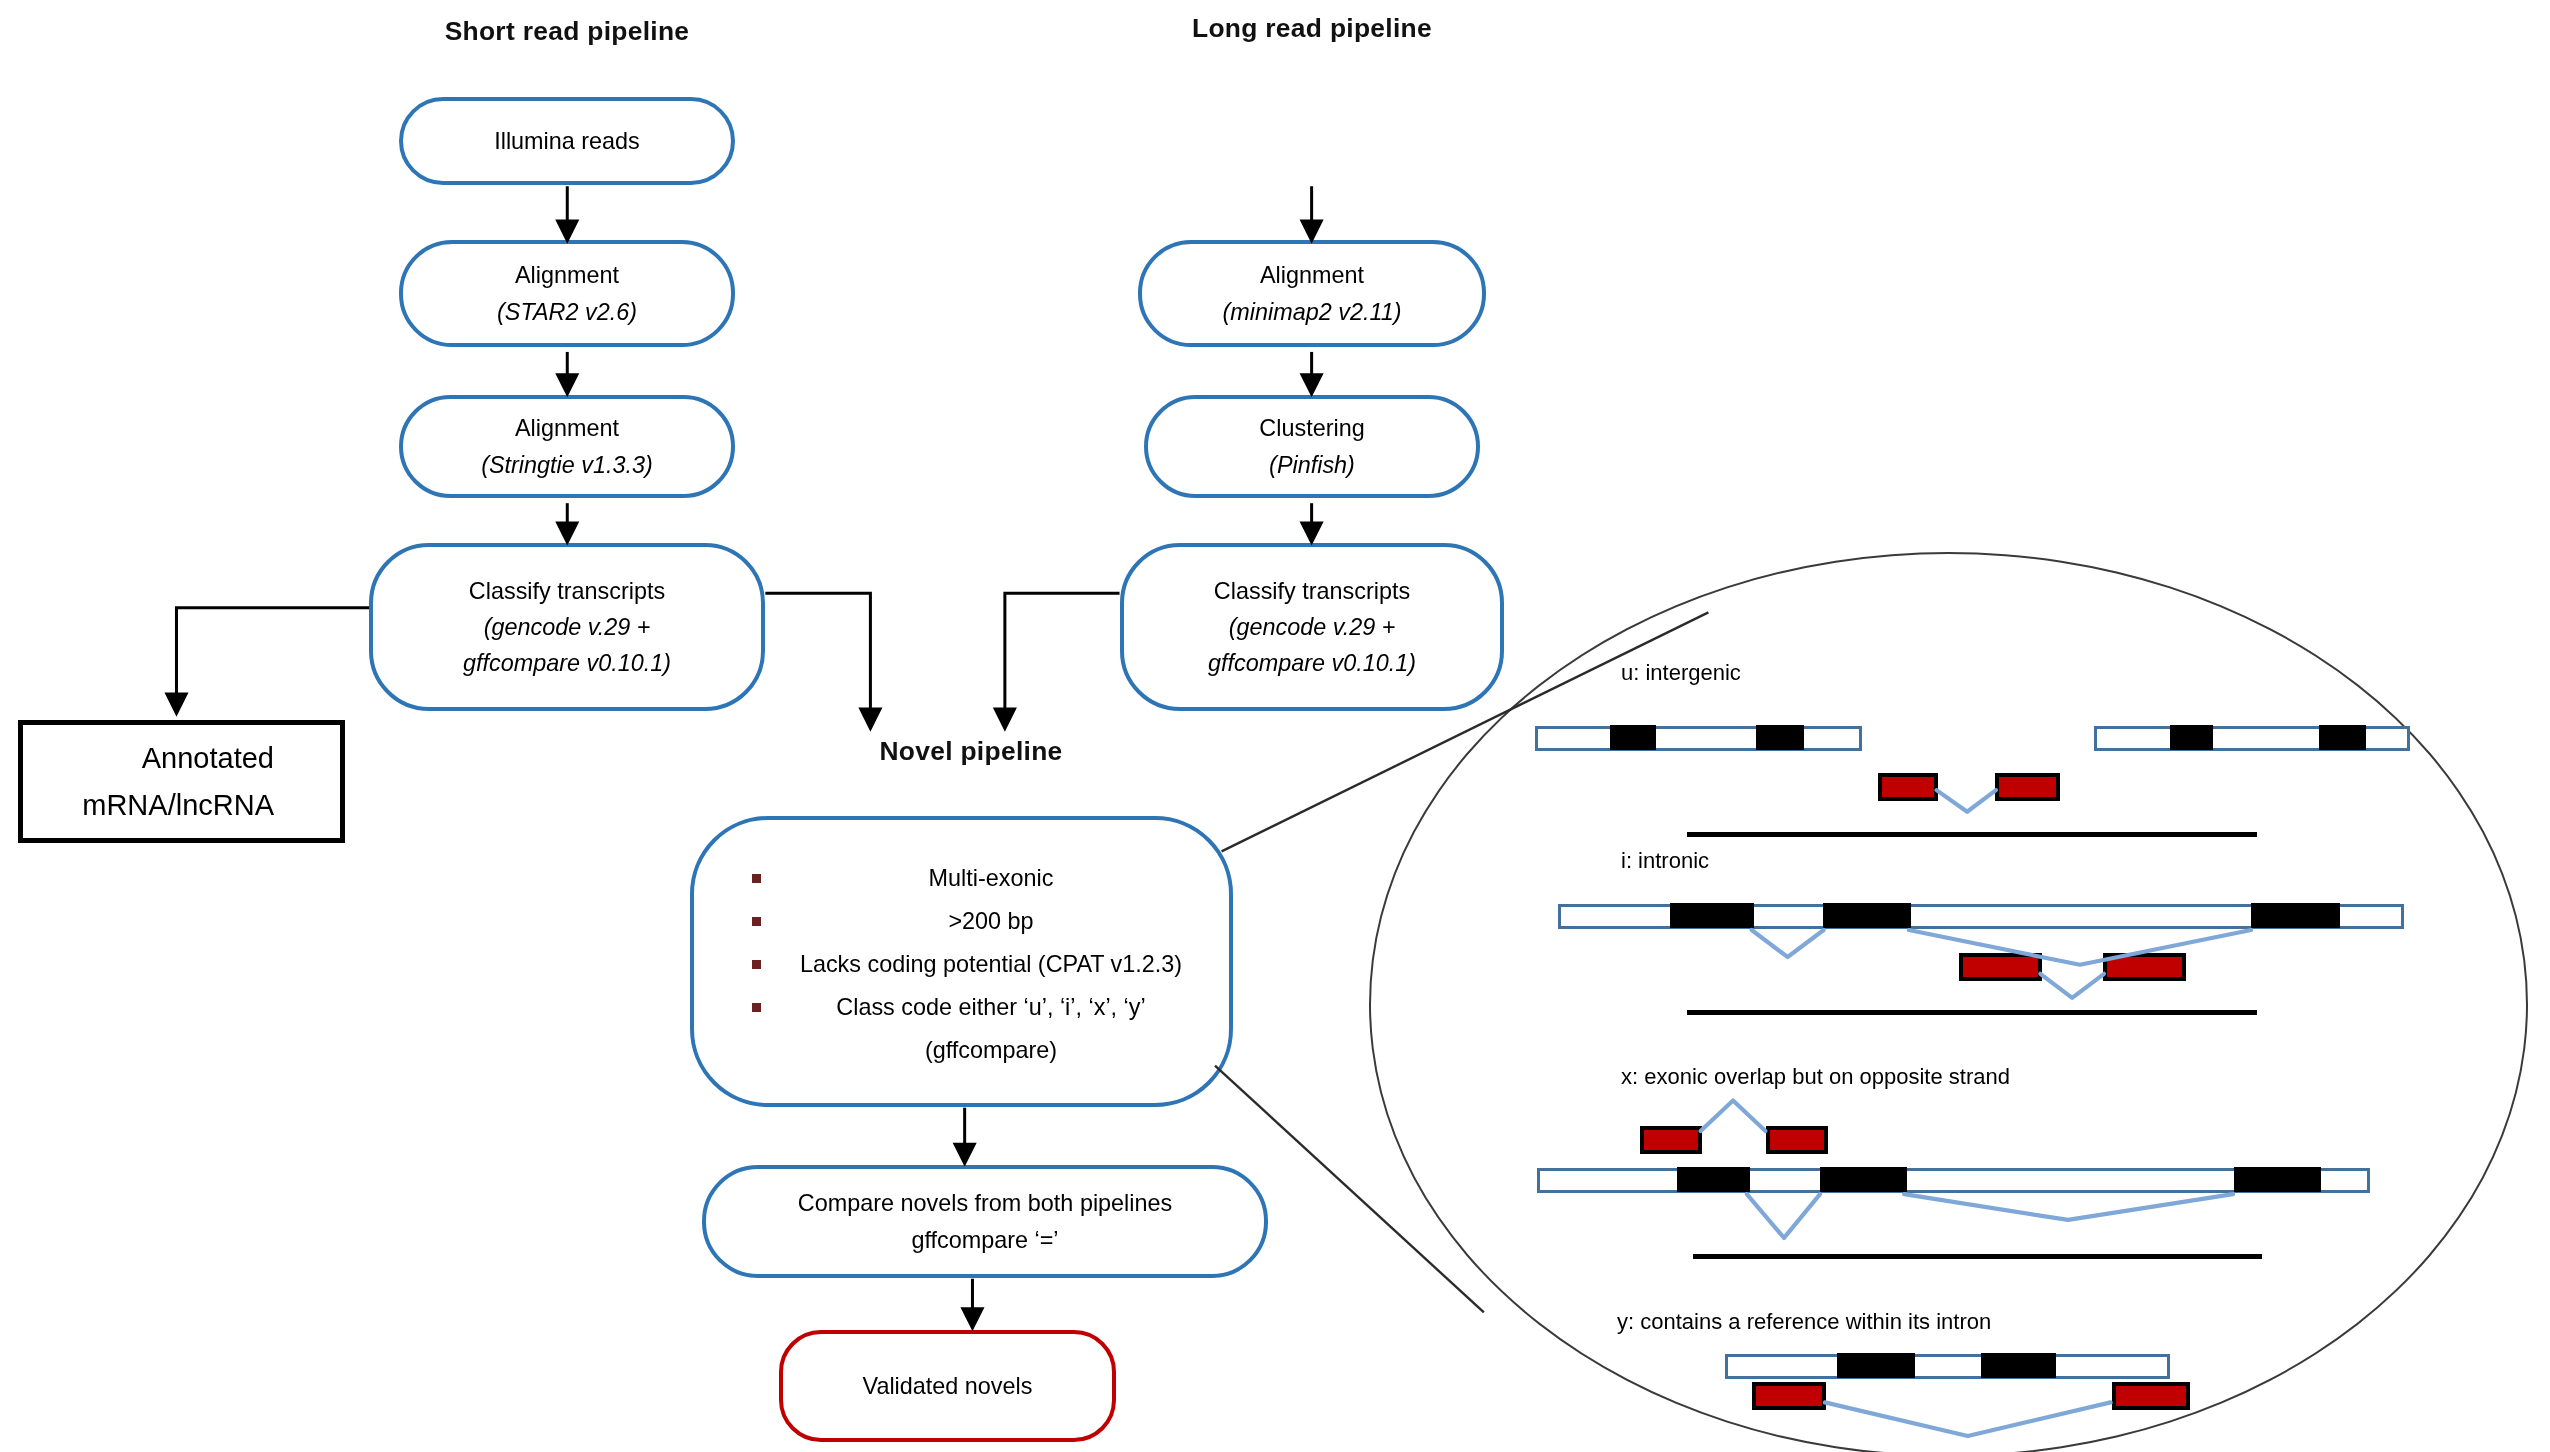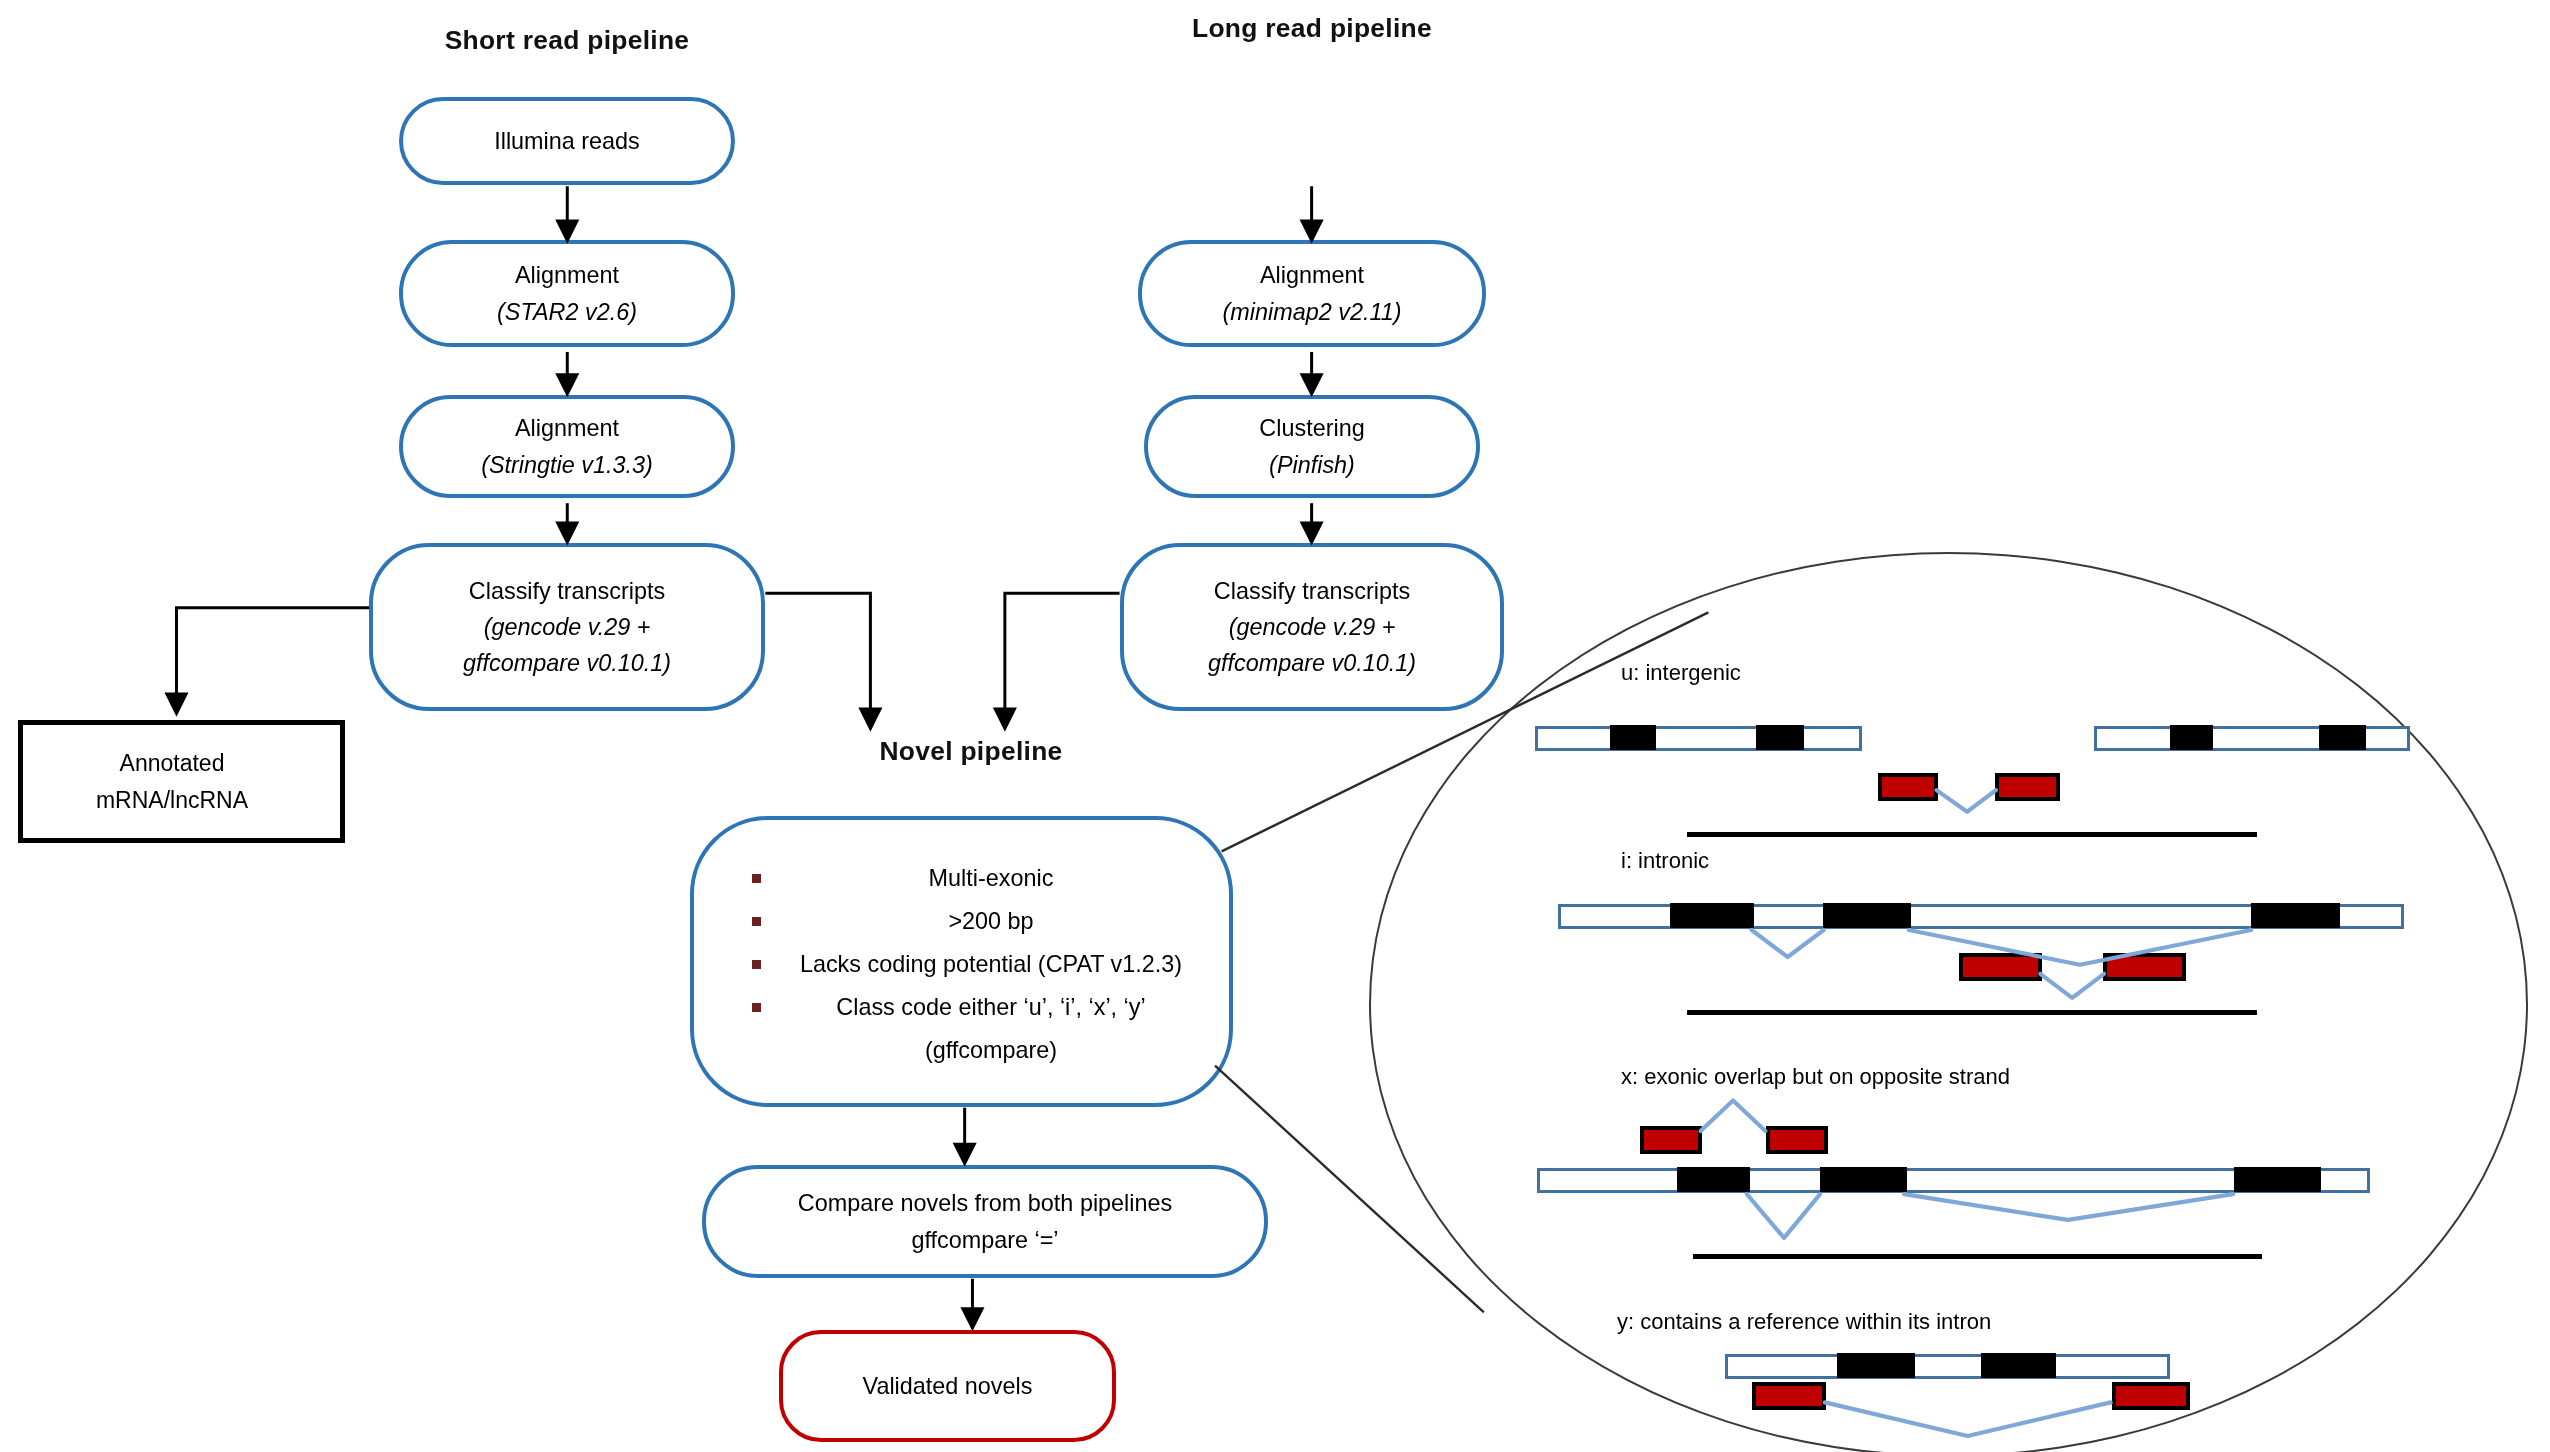--- a/index.html
+++ b/index.html
@@ -16,21 +16,21 @@
     position:absolute; background:#fff; border:4.8px solid #2E75B6;
     display:flex; flex-direction:column; align-items:center; justify-content:center;
     text-align:center; font-size:23.4px; line-height:1.55; box-sizing:border-box;
   }
   .node .sub { font-style:italic; }
   .node.redbox { border-color:#C00000; }
   .rectblack {
     position:absolute; background:#fff; border:5.4px solid #000; box-sizing:border-box;
     display:flex; align-items:center;
   }
-  .rectblack .txt { padding-left:47px; width:204px; font-size:23px; line-height:1.6; text-align:center; }
+  .rectblack .txt { padding-left:47px; width:204px; font-size:29px; line-height:1.6; text-align:right; }
   .novel-list { margin:0; padding:37px 24px 0 90px; list-style:none; }
   .novel-list li {
     position:relative; font-size:23.4px; line-height:43px; max-width:414px; text-align:center;
   }
   .novel-list li::before {
     content:""; position:absolute; left:-32px; top:17px; width:9px; height:9px;
     background:#6B2121;
   }
   .ellipse {
     position:absolute; border:2.4px solid #3a3a3a; border-radius:50%; background:transparent;
@@ -44,21 +44,21 @@
     position:absolute; height:28px; background:#C00000; border:4.2px solid #000; box-sizing:border-box;
   }
   .underline { position:absolute; height:5.4px; background:#000; }
   svg.overlay { position:absolute; left:0; top:0; pointer-events:none; }
 </style>
 </head>
 <body>
 
 <div id="canvas">
 
-  <div class="hdr" style="left:387px; top:25px; width:360px;">Short read pipeline</div>
+  <div class="hdr" style="left:387px; top:16px; width:360px;">Short read pipeline</div>
   <div class="hdr" style="left:1132px; top:13.2px; width:360px;">Long read pipeline</div>
 
   <div class="node" style="left:399px; top:97px; width:336px; height:88px; border-radius:44px;">
     <span>Illumina reads</span>
   </div>
   <div class="node" style="left:399px; top:240px; width:336px; height:107px; border-radius:53px;">
     <span>Alignment</span>
     <span class="sub">(STAR2 v2.6)</span>
   </div>
   <div class="node" style="left:399px; top:395px; width:336px; height:103px; border-radius:52px;">

